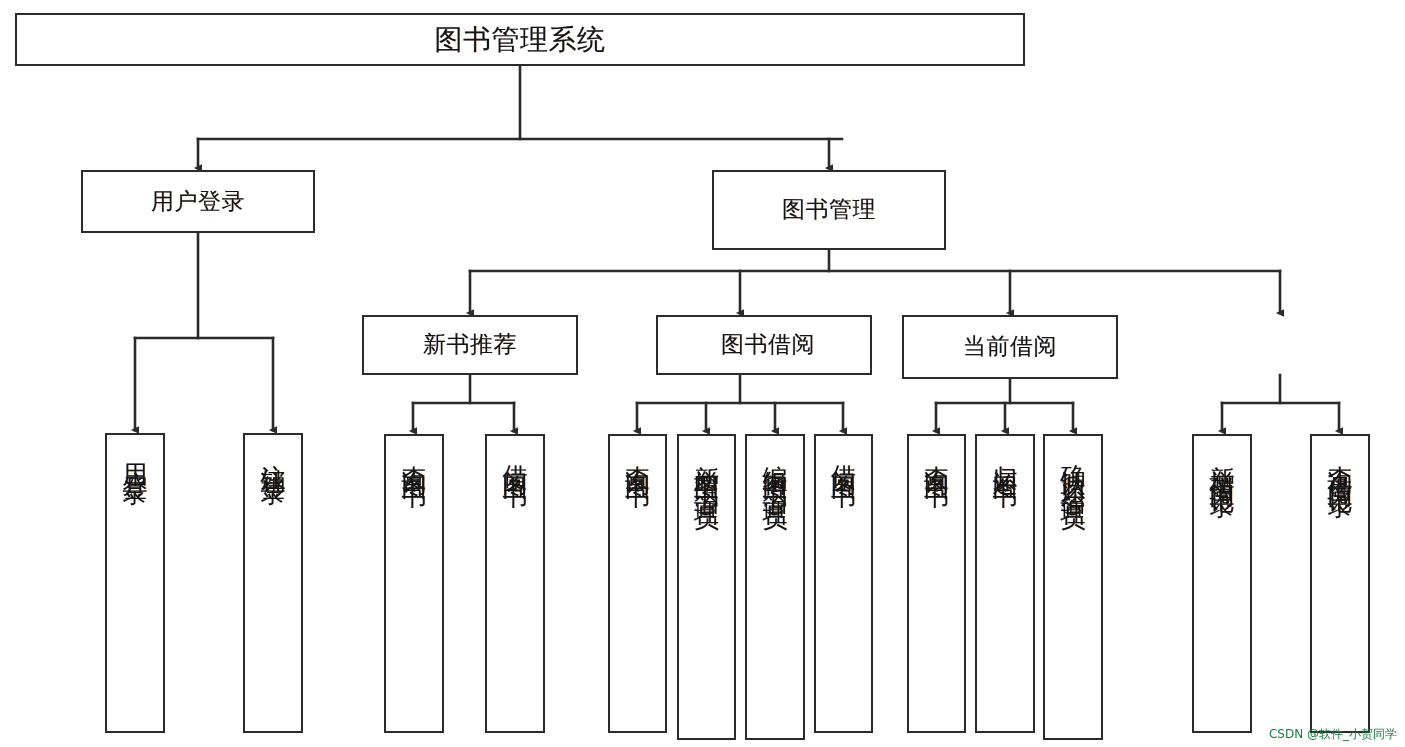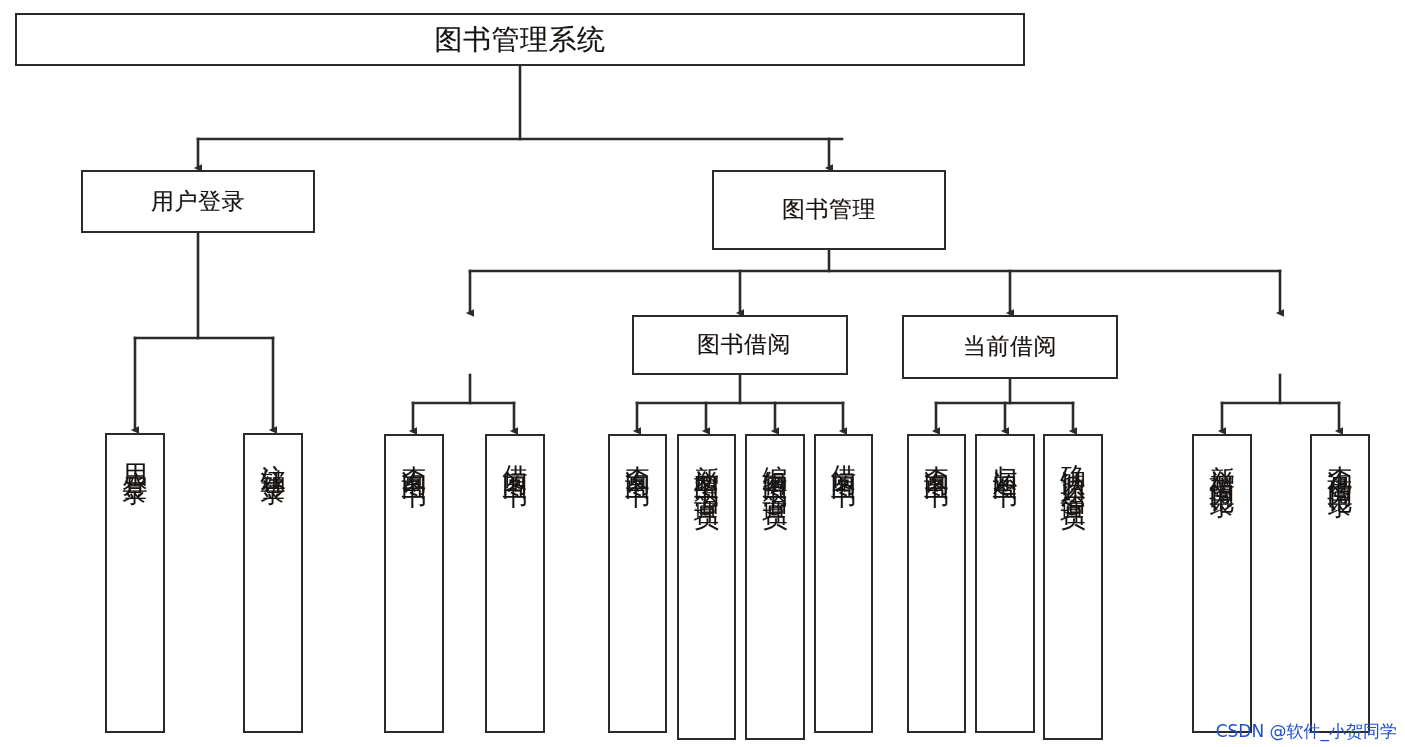--- a/index.html
+++ b/index.html
@@ -56,22 +56,22 @@
     text-orientation:upright;
     -webkit-writing-mode:vertical-rl;
     font-size:25px;
     letter-spacing:6px;
     line-height:1;
   }
   #watermark{
     position:absolute;
     right:8px;
     bottom:4px;
-    font-size:17px;
-    color:#1d4ed8;
+    font-size:12px;
+    color:#15803d;
     z-index:5;
     white-space:nowrap;
     pointer-events:none;
   }
 </style>
 </head>
 <body>
 
 <div id="diagram">
 
@@ -130,22 +130,25 @@
   </div>
 
   <div class="node h" style="left:81px; top:170px; width:234px; height:63px;">
     <span class="lbl">用户登录</span>
   </div>
 
   <div class="node h" style="left:712px; top:170px; width:234px; height:80px;">
     <span class="lbl">图书管理</span>
   </div>
 
-
-  <div class="node h" style="left:632px; top:315px; width:216px; height:60px;padding-left:8px;">
+  <div class="node h" style="left:362px; top:315px; width:216px; height:60px;">
+    <span class="lbl">新书推荐</span>
+  </div>
+
+  <div class="node h" style="left:656px; top:315px; width:216px; height:60px;padding-left:8px;">
     <span class="lbl">图书借阅</span>
   </div>
 
   <div class="node h" style="left:902px; top:315px; width:216px; height:64px;">
     <span class="lbl">当前借阅</span>
   </div>
 
 
   <div class="node v" style="left:105px; top:433px; width:60px; height:300px;">
     <span class="lbl">用户登录</span>

